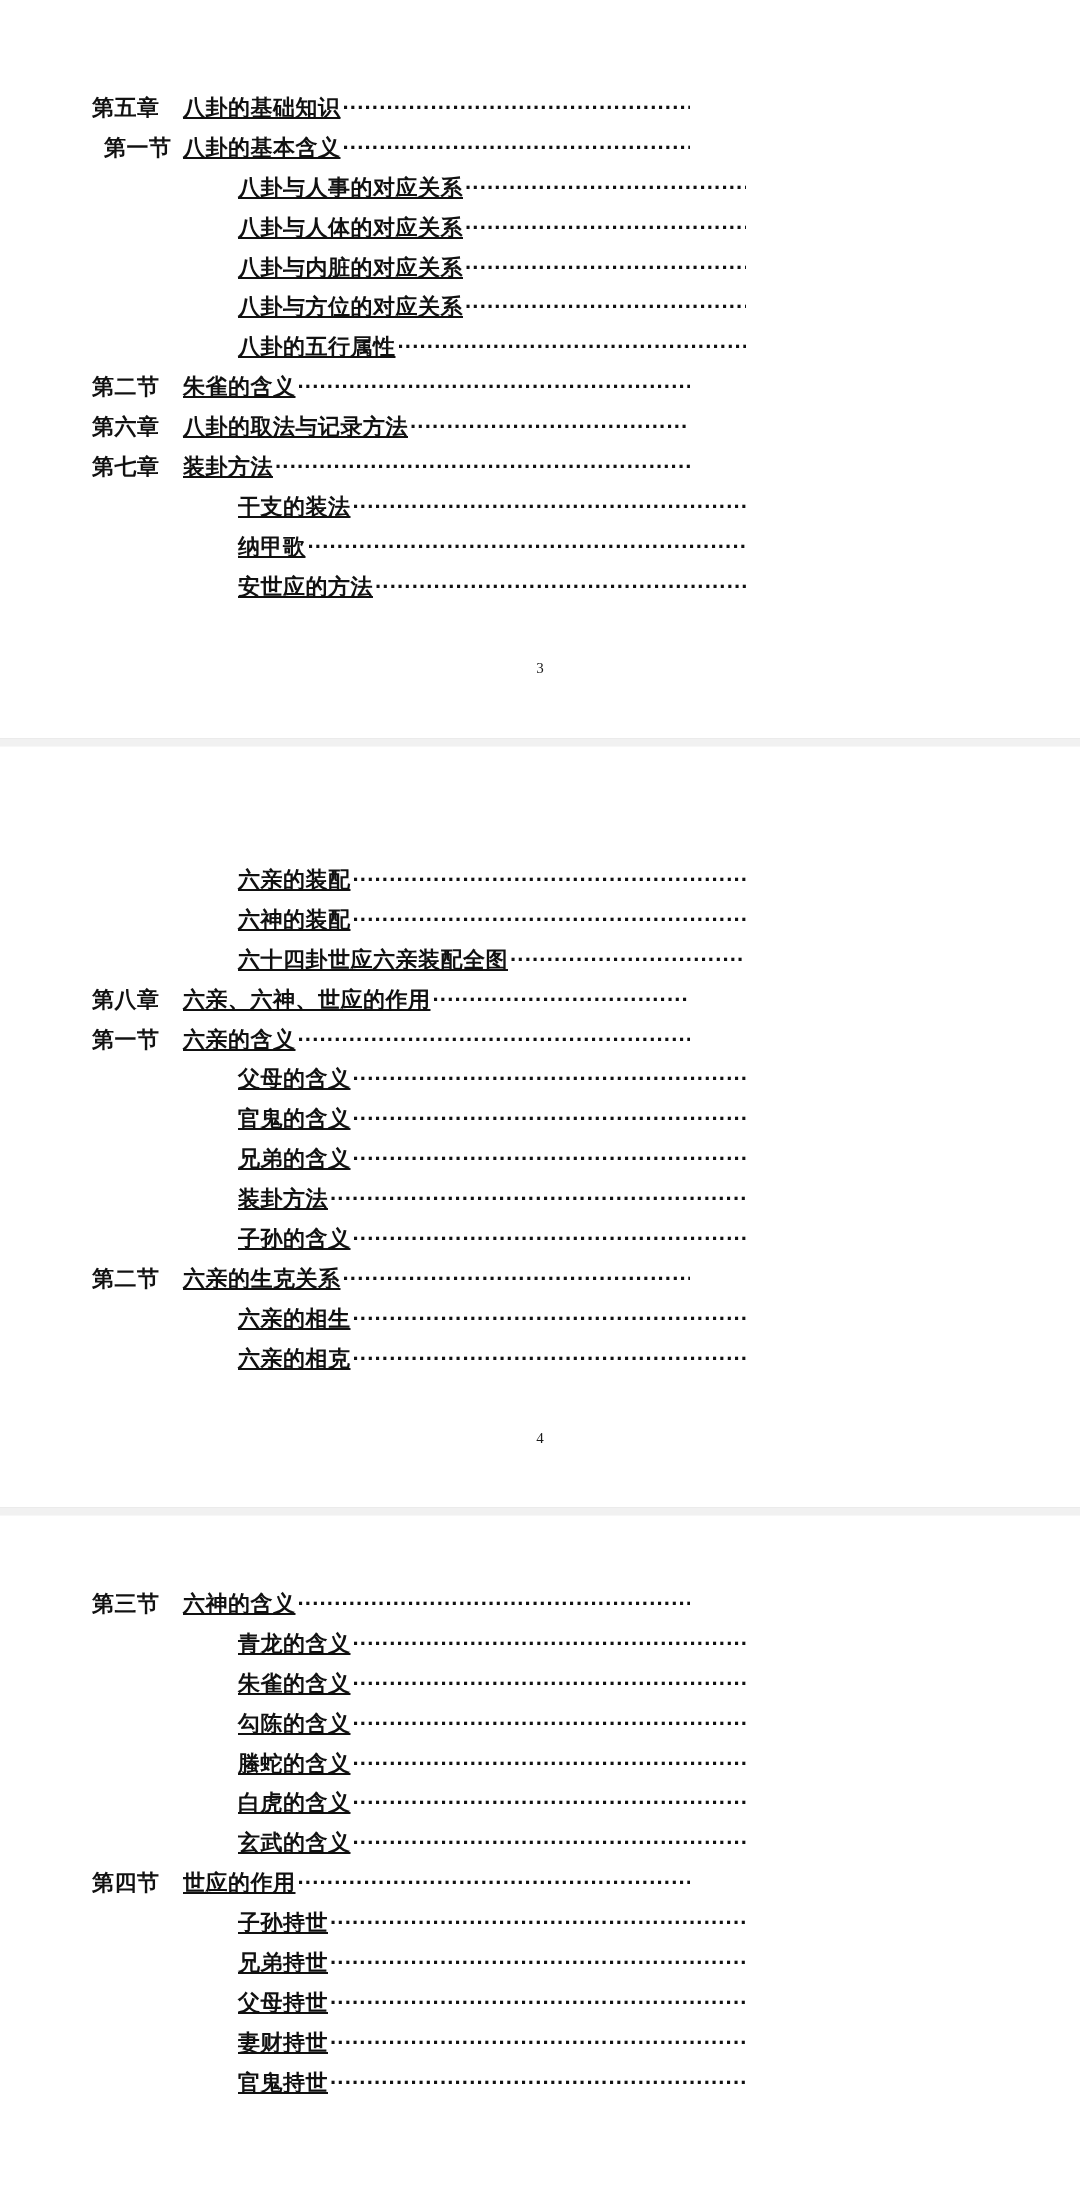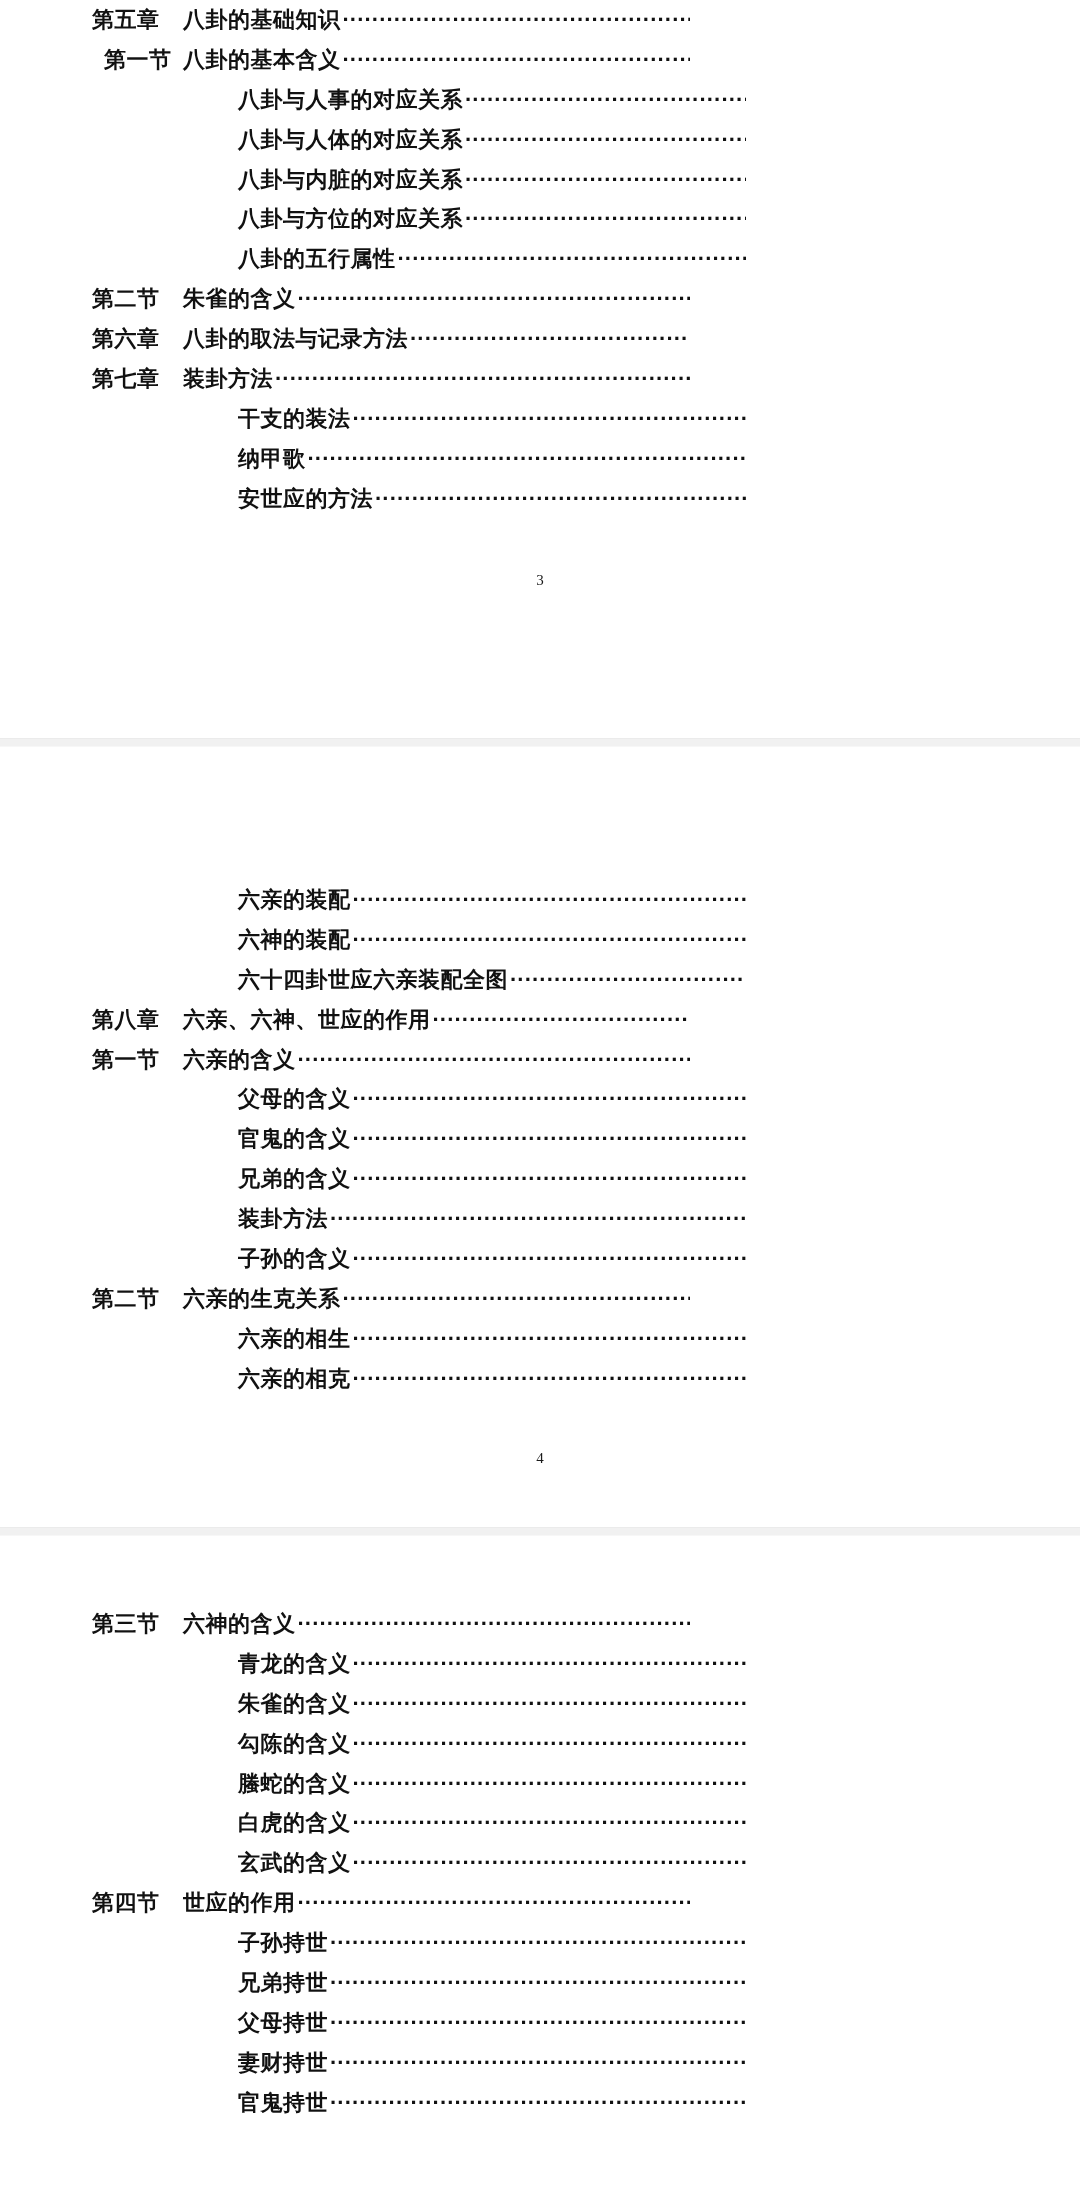--- a/index.html
+++ b/index.html
@@ -16,22 +16,22 @@
     overflow: hidden;
     font-family: "Liberation Sans", "DejaVu Sans", sans-serif;
     color: #111111;
   }
 
   section.page {
     background: #ffffff;
     width: 1080px;
     overflow: hidden;
   }
-  section.pg1 { height: 738px; }
-  section.pg2 { height: 760px; padding-top: 113px; margin-top: 20px; }
+  section.pg1 { height: 738px; padding-top: 88px; }
+  section.pg2 { height: 760px; padding-top: 113px; }
   section.pg3 { height: 690px; padding-top: 68px; }
 
   .page-gap {
     height: 9px;
     width: 1080px;
     background: #f1f1f1;
     border-top: 1px solid #ebebeb;
     border-bottom: 1px solid #f7f7f7;
   }
 
@@ -51,21 +51,21 @@
   .row.item {
     padding-left: 238px;
     padding-right: 334px;
     text-align: center;
   }
   .row-label {
     flex: none;
     width: 91px;
   }
   .row.indented .row-label { text-indent: 12px; }
-  .row-title { flex: none; }
+  .row-title { flex: none; text-decoration: underline; }
 
   .dots {
     flex: 1 1 auto;
     overflow: hidden;
     white-space: nowrap;
     font-weight: 700;
     font-size: 22px;
     letter-spacing: 0;
     padding-left: 2px;
   }

